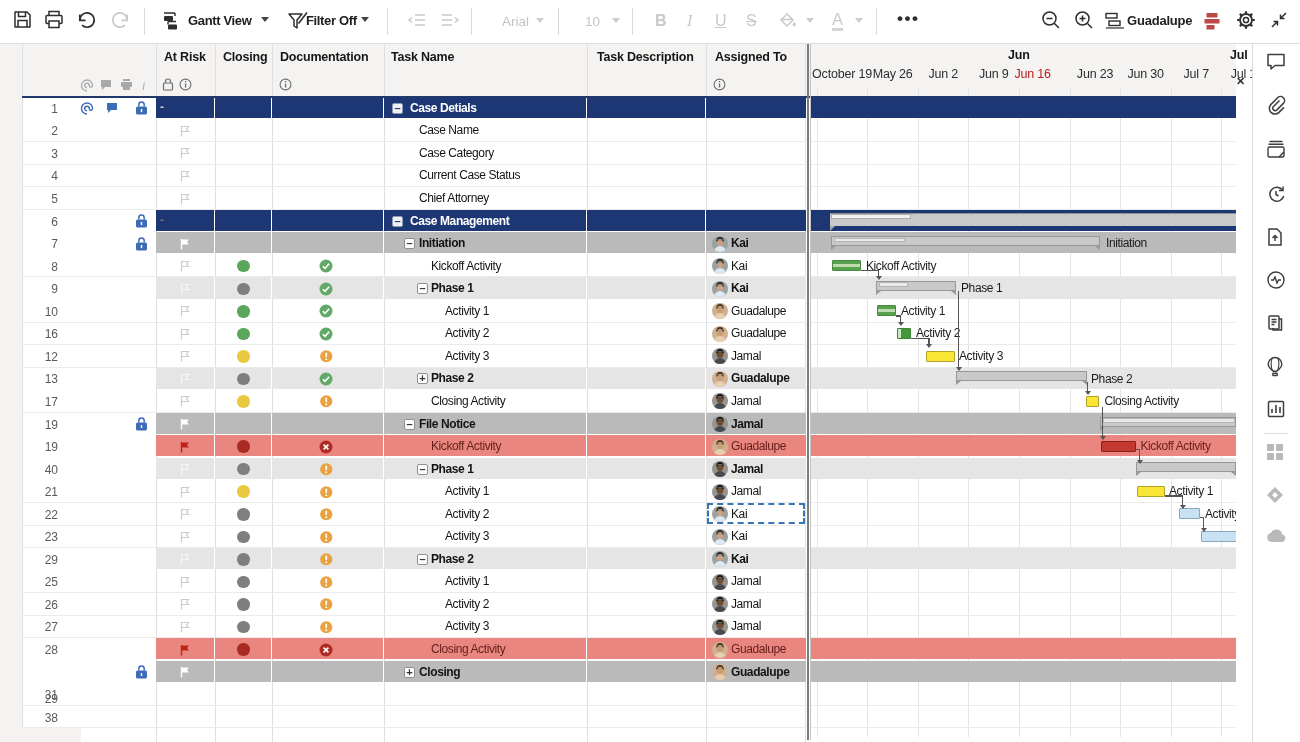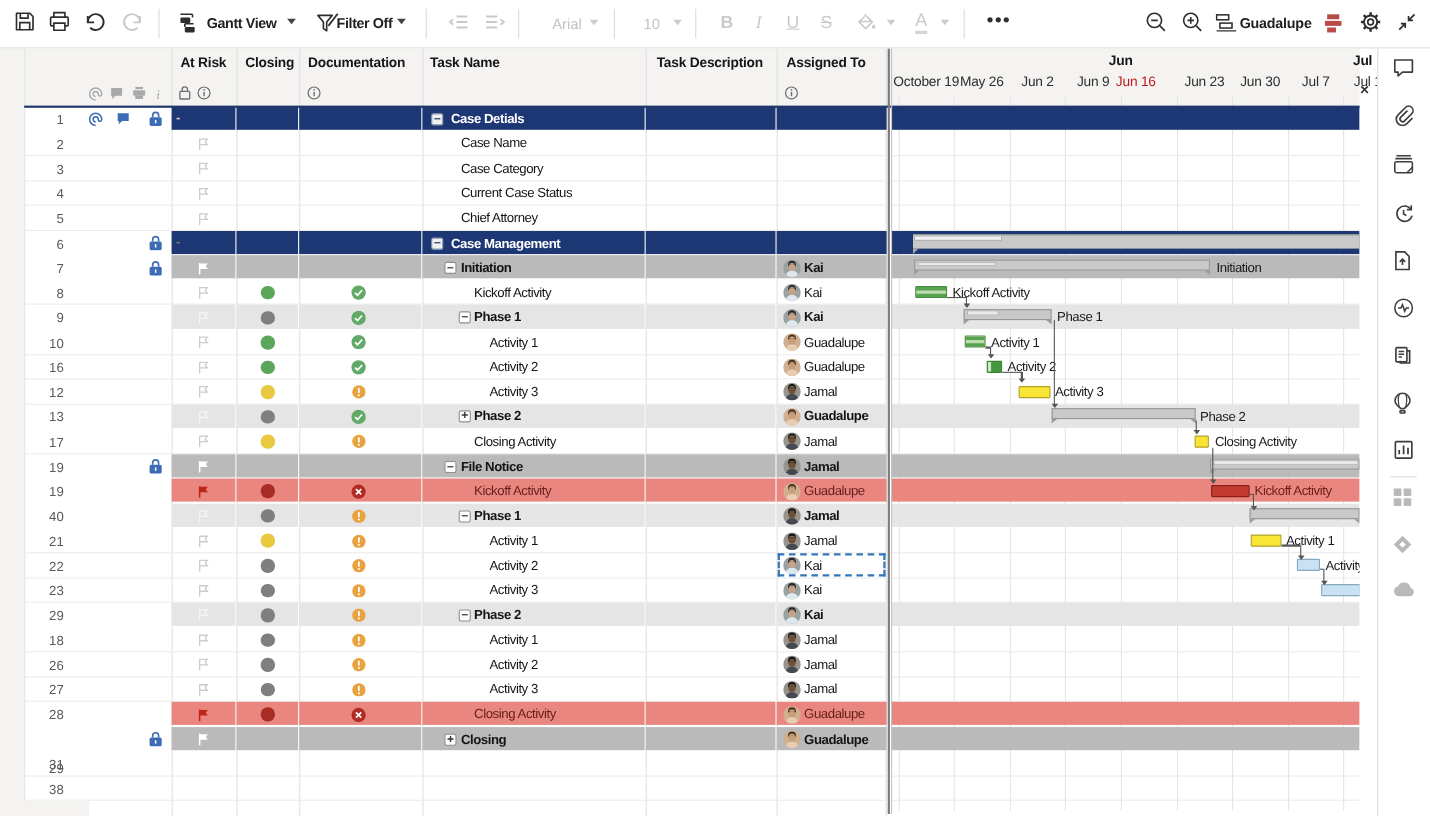--- a/index.html
+++ b/index.html
@@ -673,21 +673,21 @@
         <path d="M2 16 a6 6 0 0 1 12 0 z" fill="#dde8f0"></path>
         <circle cx="8" cy="6.7" r="3.3" fill="#c9a184"></circle>
         <path d="M4.6 6.4 a3.4 3.4 0 0 1 6.8 0 l.2 -1.8 a3.6 3.6 0 0 0 -7.2 0 z" fill="#2b2724"></path>
         <path d="M4.6 6.5 c0-3 6.8-3 6.8 0 l0 -2.2 -6.8 0 z" fill="#2b2724"></path>
       </g>
     </svg>
   </div>
 <div class="celltext" style="left:731px;top:551.8px;color:#141414;font-weight:bold">Kai</div>
 <div class="abs" style="left:22px;top:592.1px;width:784px;height:1px;background:#ebebeb;z-index:2"></div>
 <div class="abs" style="left:810px;top:592.1px;width:426px;height:1px;background:#ebebeb;z-index:2"></div>
-<div class="num" style="left:20px;top:575.3px">18</div>
+<div class="num" style="left:20px;top:575.3px">25</div>
 <div class="abs" style="left:180px;top:575.8px;z-index:6">
     <svg class="flag" viewBox="0 0 11 12">
       <path d="M1.5 1 v10.5 M1.5 1.5 h7 l-2 2.5 2 2.5 h-7" fill="none" stroke="#cccccc" stroke-width="1.2"></path>
     </svg>
   </div>
 <div class="abs" style="left:237px;top:575.6px;width:12.5px;height:12.5px;border-radius:50%;background:#7f7f7f;z-index:6"></div>
 <div class="abs" style="left:319px;top:574.8px;z-index:6">
     <svg width="12.5" height="12.5" viewBox="0 0 14 14" style="margin:1px 0 0 1px">
       <circle cx="7" cy="7" r="6.8" fill="#eaa23e"></circle>
       <rect x="6.1" y="2.8" width="1.8" height="5.4" rx="0.9" fill="#fff"></rect>

